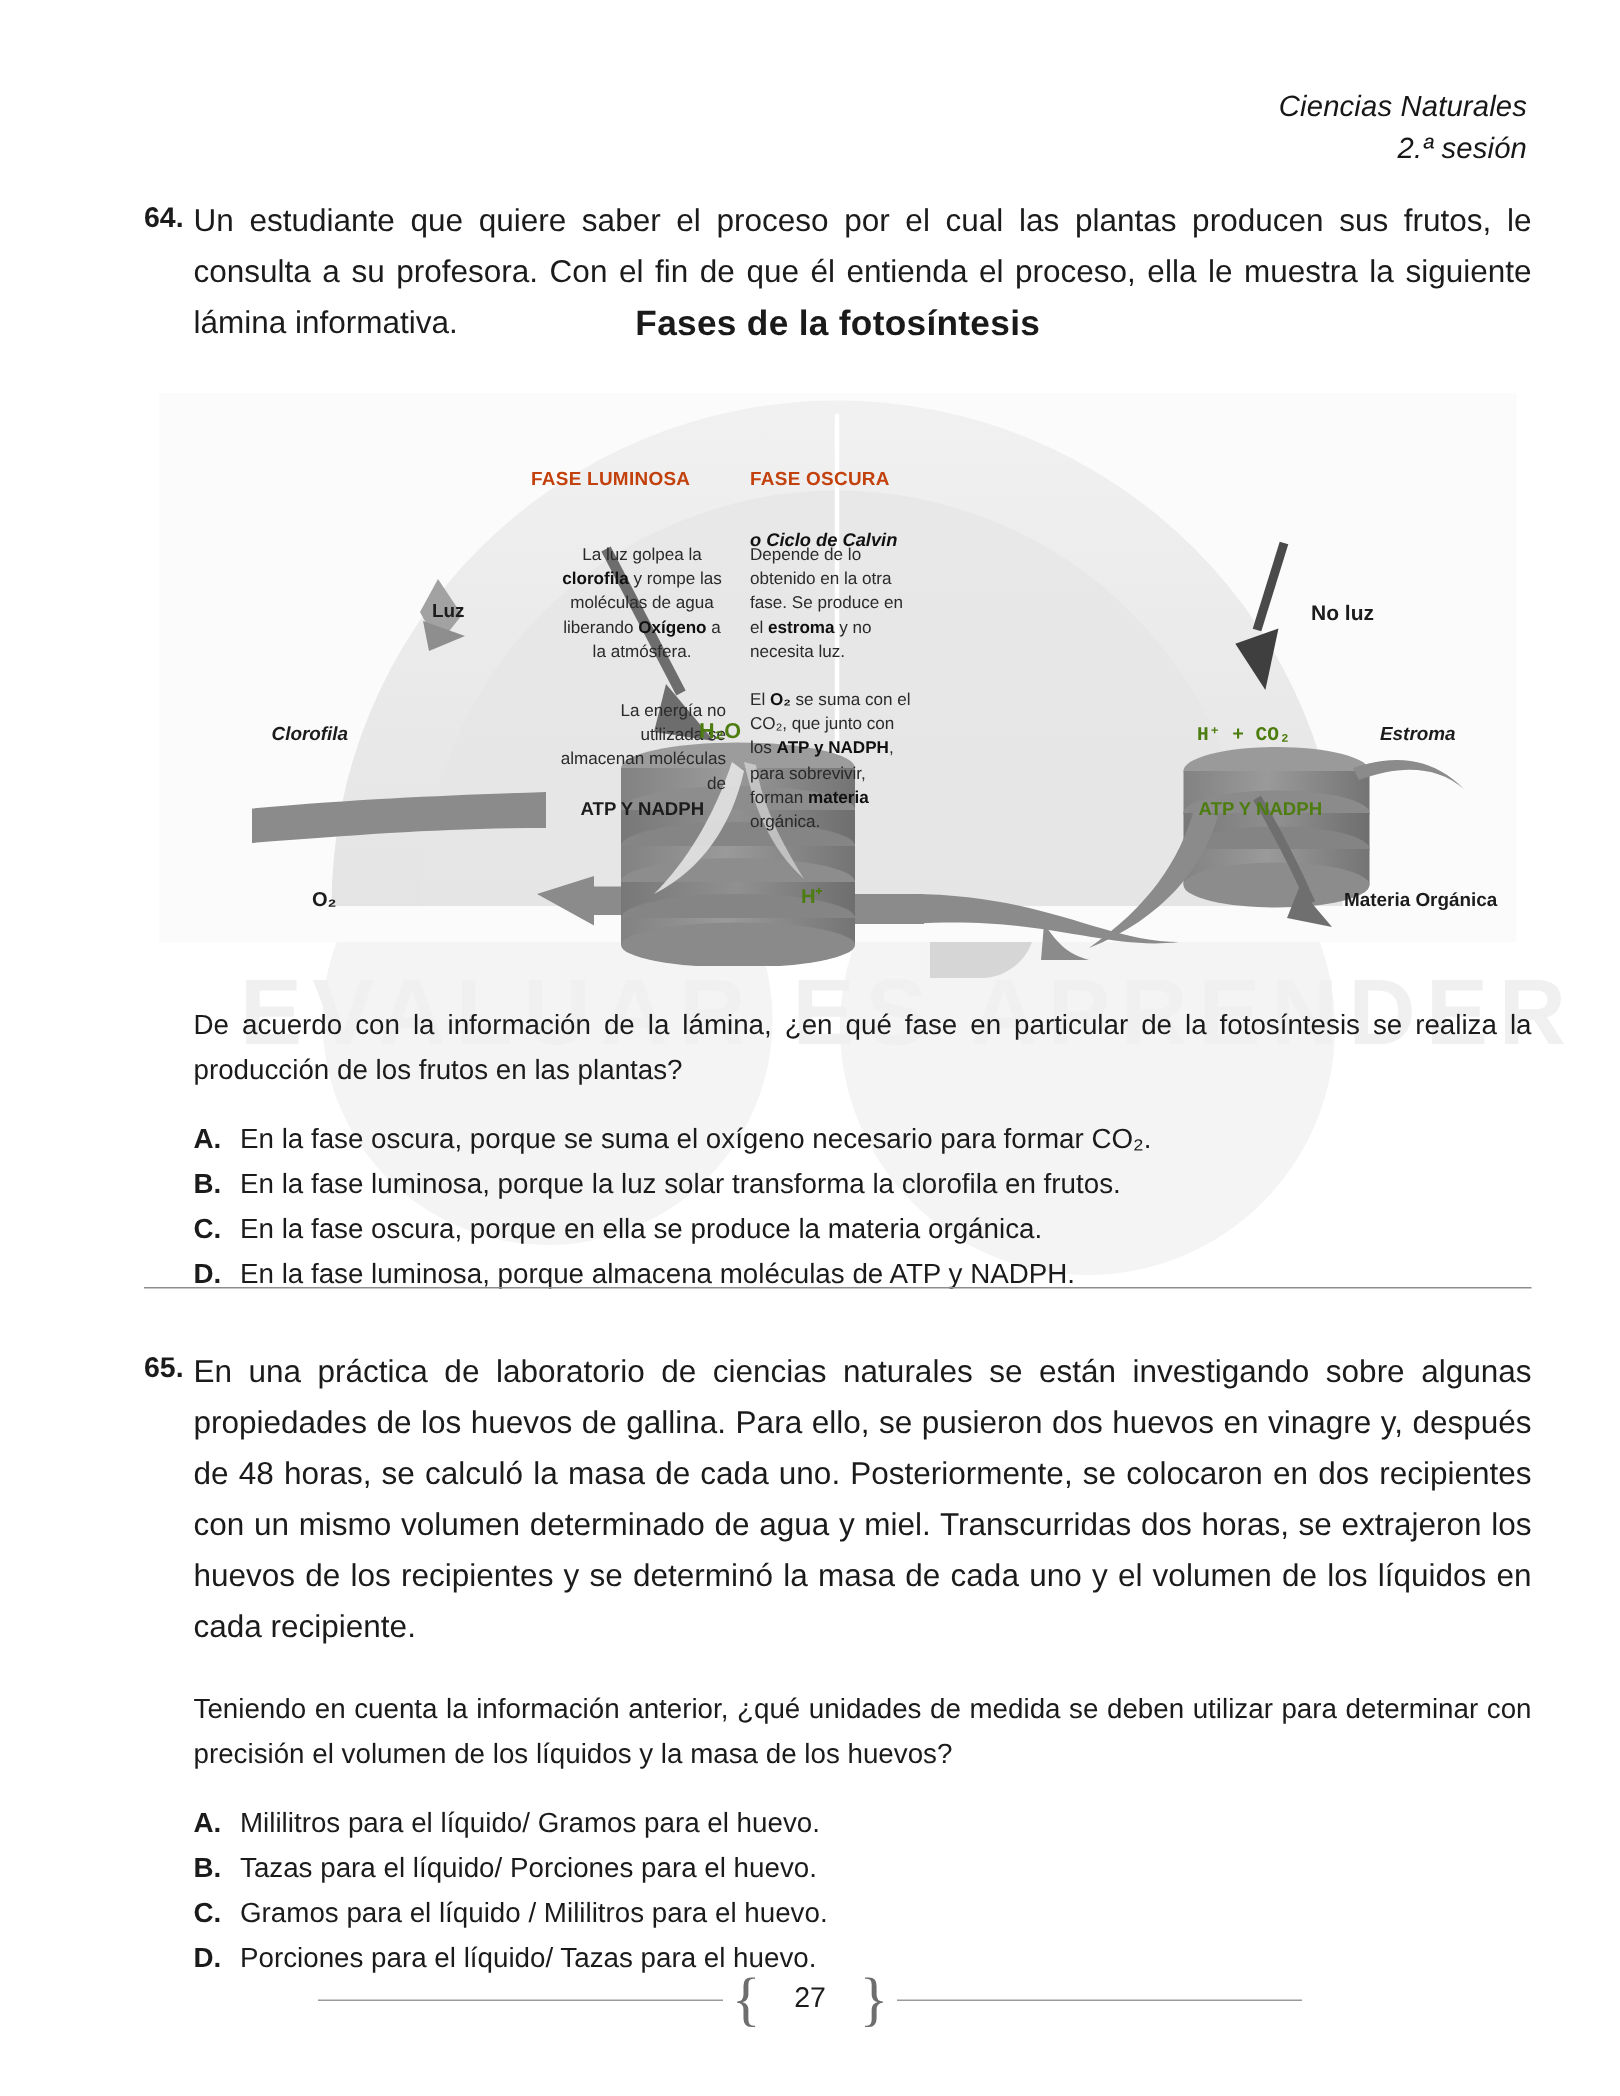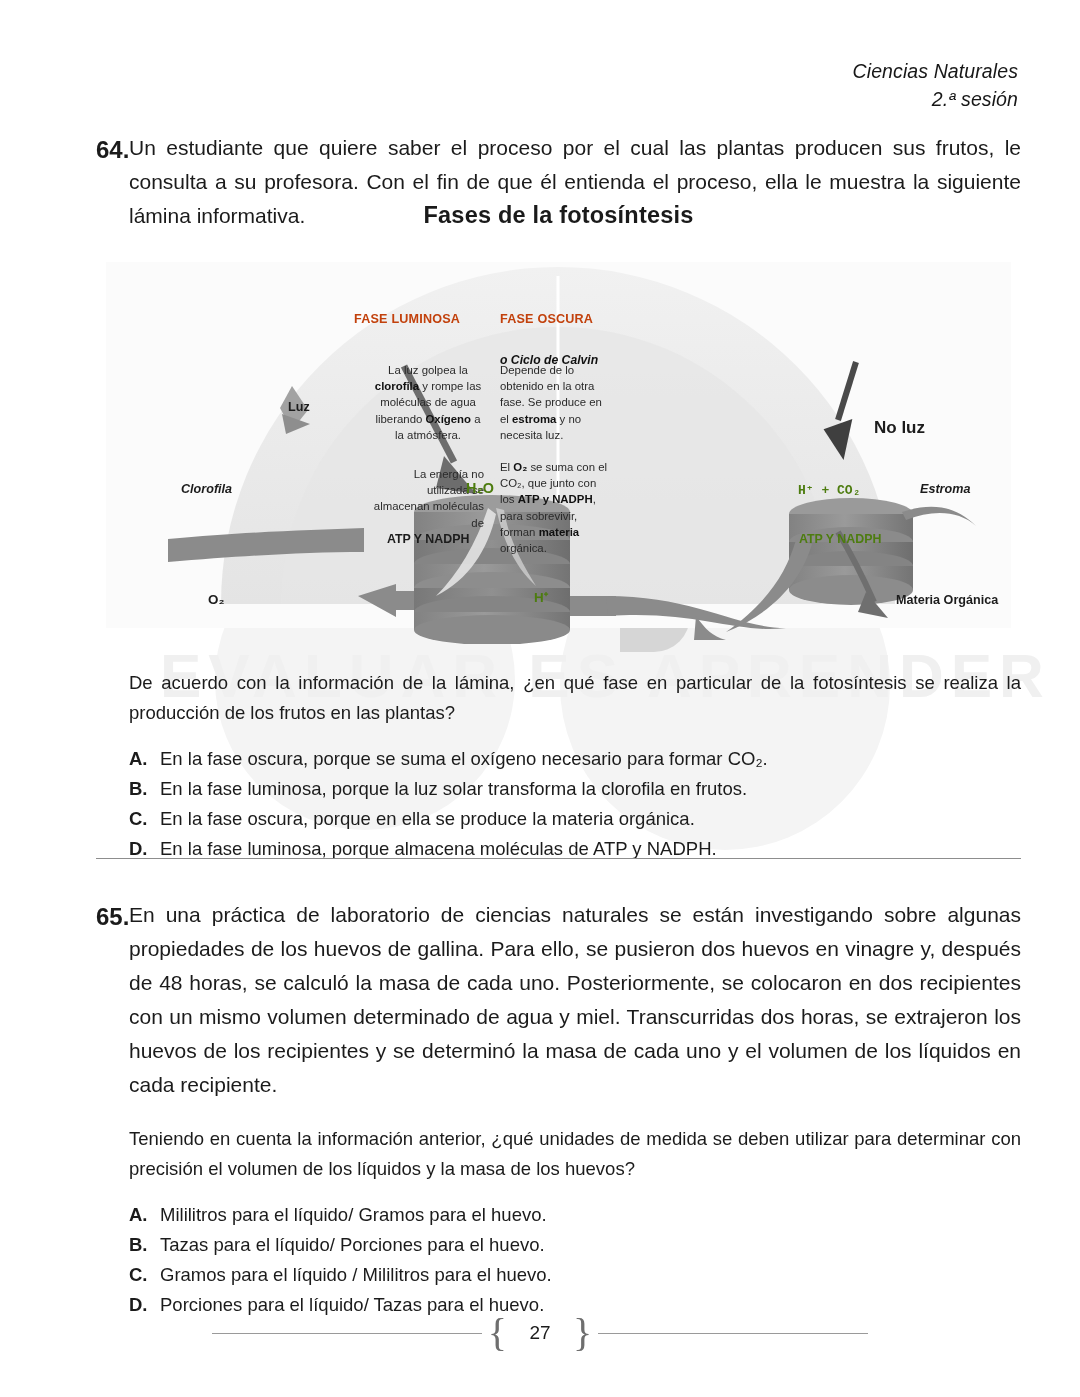--- a/index.html
+++ b/index.html
@@ -37,21 +37,21 @@
     position: absolute;
     left: 96px;
     width: 925px;
   }
   .q-head {
     display: flex;
     align-items: flex-start;
   }
   .q-num {
     font-weight: bold;
-    font-size: 24px;
+    font-size: 19px;
     line-height: 1.62;
     width: 33px;
     flex: 0 0 33px;
     text-align: left;
   }
   .q-body {
     flex: 1 1 auto;
     font-size: 21px;
     line-height: 1.62;
     text-align: justify;
@@ -342,21 +342,21 @@
       <div class="fig-para" style="left:276px; top:222px; text-align:right;">La energía no utilizada se almacenan moléculas de</div>
 
       <div class="fig-label" style="left:291px; top:288px; font-size:12.4px;">ATP Y NADPH</div>
 
       <div class="fig-para" style="left:404px; top:118px;">Depende de lo obtenido en la otra fase. Se produce en el <b>estroma</b> y no necesita luz.</div>
 
       <div class="fig-para" style="left:404px; top:215px;">El <b>O₂</b> se suma con el CO₂, que junto con los <b>ATP y NADPH</b>, para sobrevivir, forman <b>materia</b> orgánica.</div>
 
       <div class="fig-label" style="left:192px; top:156px; font-size:12.6px;">Luz</div>
 
-      <div class="fig-label" style="left:778px; top:174px; font-size:17px;">No luz</div>
+      <div class="fig-label" style="left:778px; top:156px; font-size:14px;">No luz</div>
 
       <div class="fig-label" style="left:85px; top:238px; font-size:12.6px; font-style:italic;">Clorofila</div>
 
       <div class="fig-label light" style="left:370px; top:236px; font-size:14.4px;">H₂O</div>
 
       <div class="fig-label" style="left:112px; top:348px; font-size:13.4px;">O₂</div>
 
       <div class="fig-label light" style="left:438px; top:344px; font-size:13.4px;">H⁺</div>
 
       <div class="fig-label light" style="left:702px; top:238px; font-size:13px;font-family:Liberation Mono, monospace;">H⁺ + CO₂</div>

